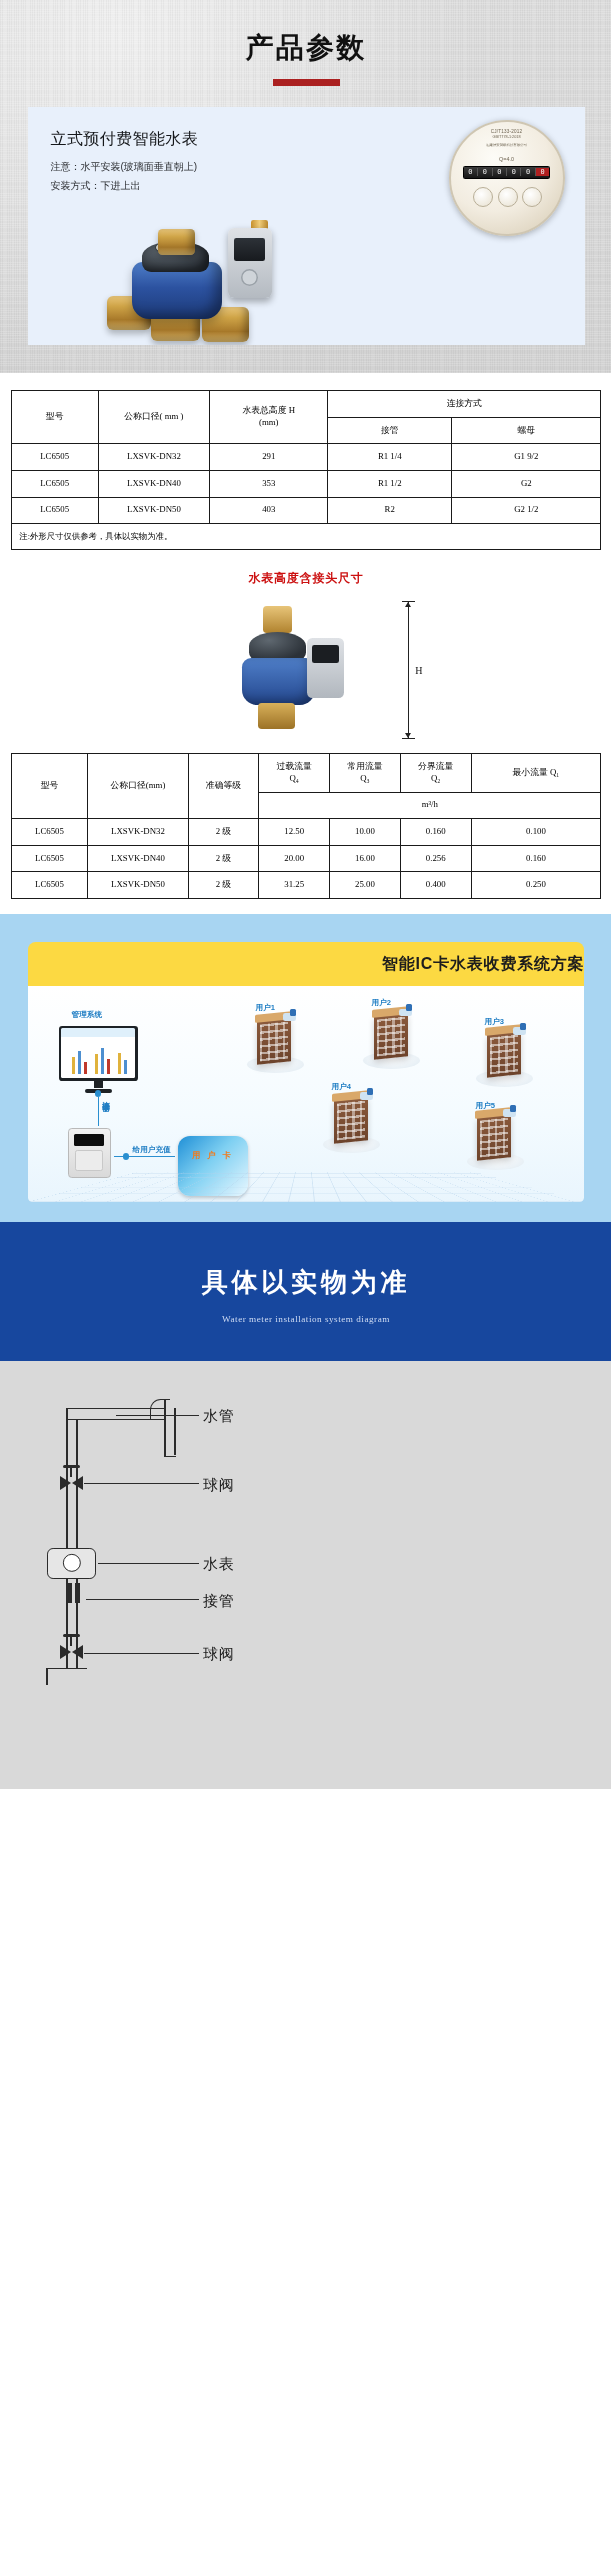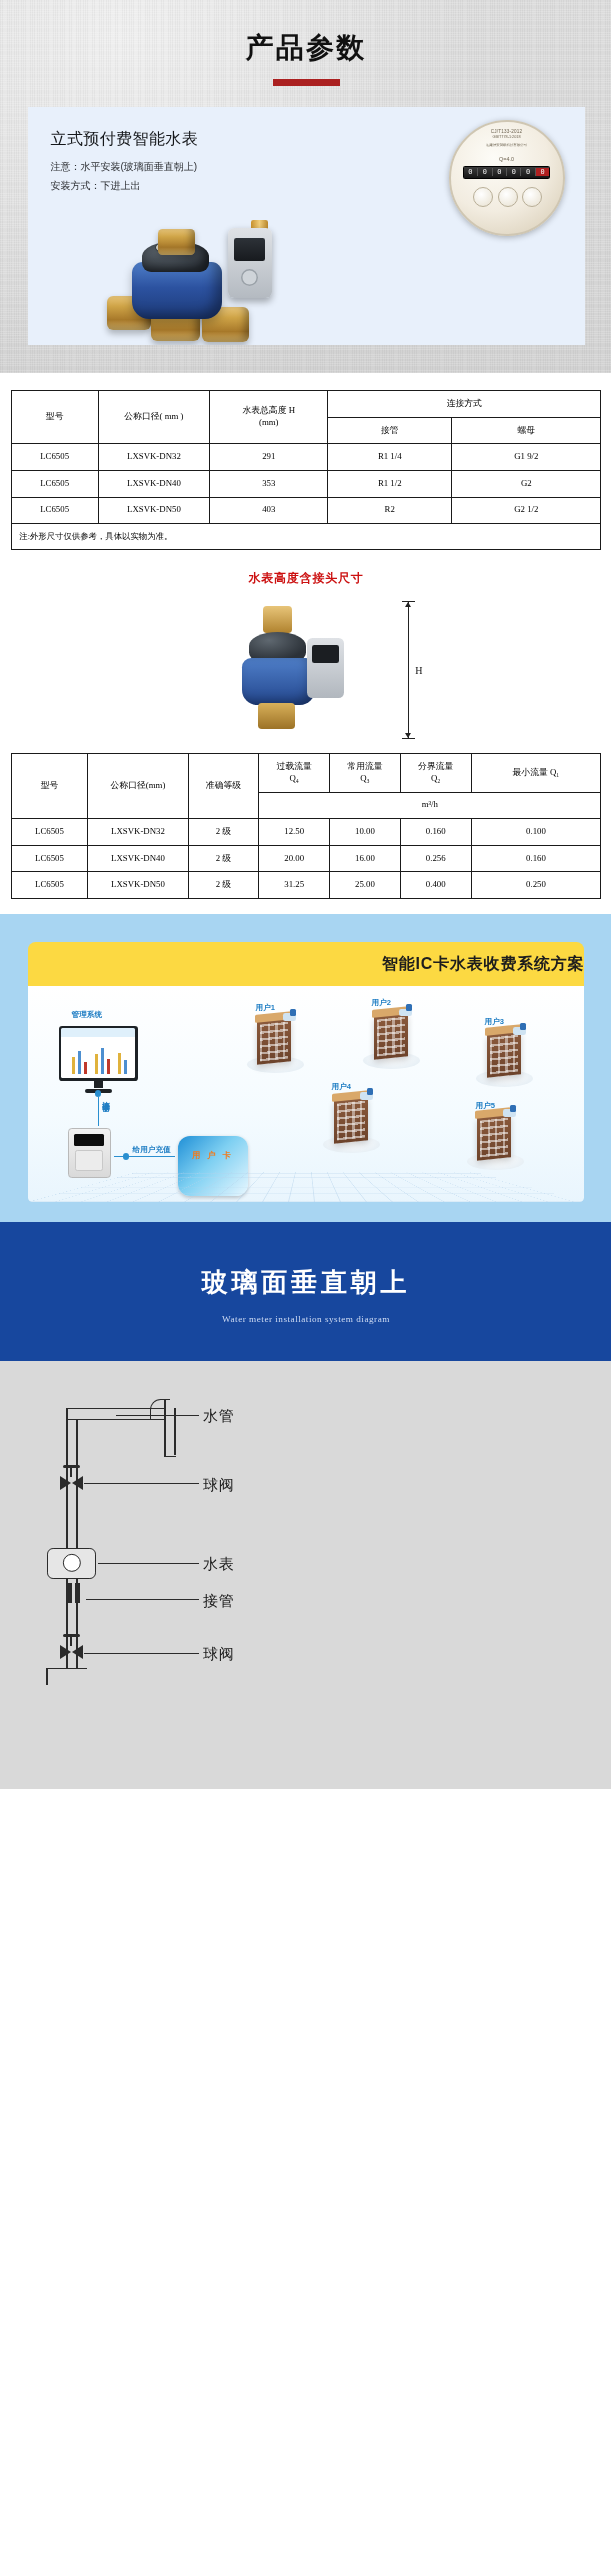--- a/index.html
+++ b/index.html
@@ -554,21 +554,21 @@
           <div class="roof"></div>
         </div>
       <div class="tapicon" style="left:472px; top:119px;">
           <div class="bd"></div>
           <div class="hd"></div>
         </div>
     </div>
   </div>
 
   <div class="install-head">
-    <div class="zh">玻璃面垂直朝上</div>
+    <div class="zh">具体以实物为准</div>
     <div class="en">Water meter installation system diagram</div>
   </div>
 
   <div class="pipe-area">
     <div class="pipe-sheet">
 
       <div class="pl h" style="left:66px; top:47px; width:98px;"></div>
       <div class="pl h" style="left:66px; top:58px; width:98px;"></div>
       <div class="pl v" style="left:66px; top:47px; height:31px;"></div>
       <div class="pl v" style="left:76px; top:58px; height:20px;"></div>

